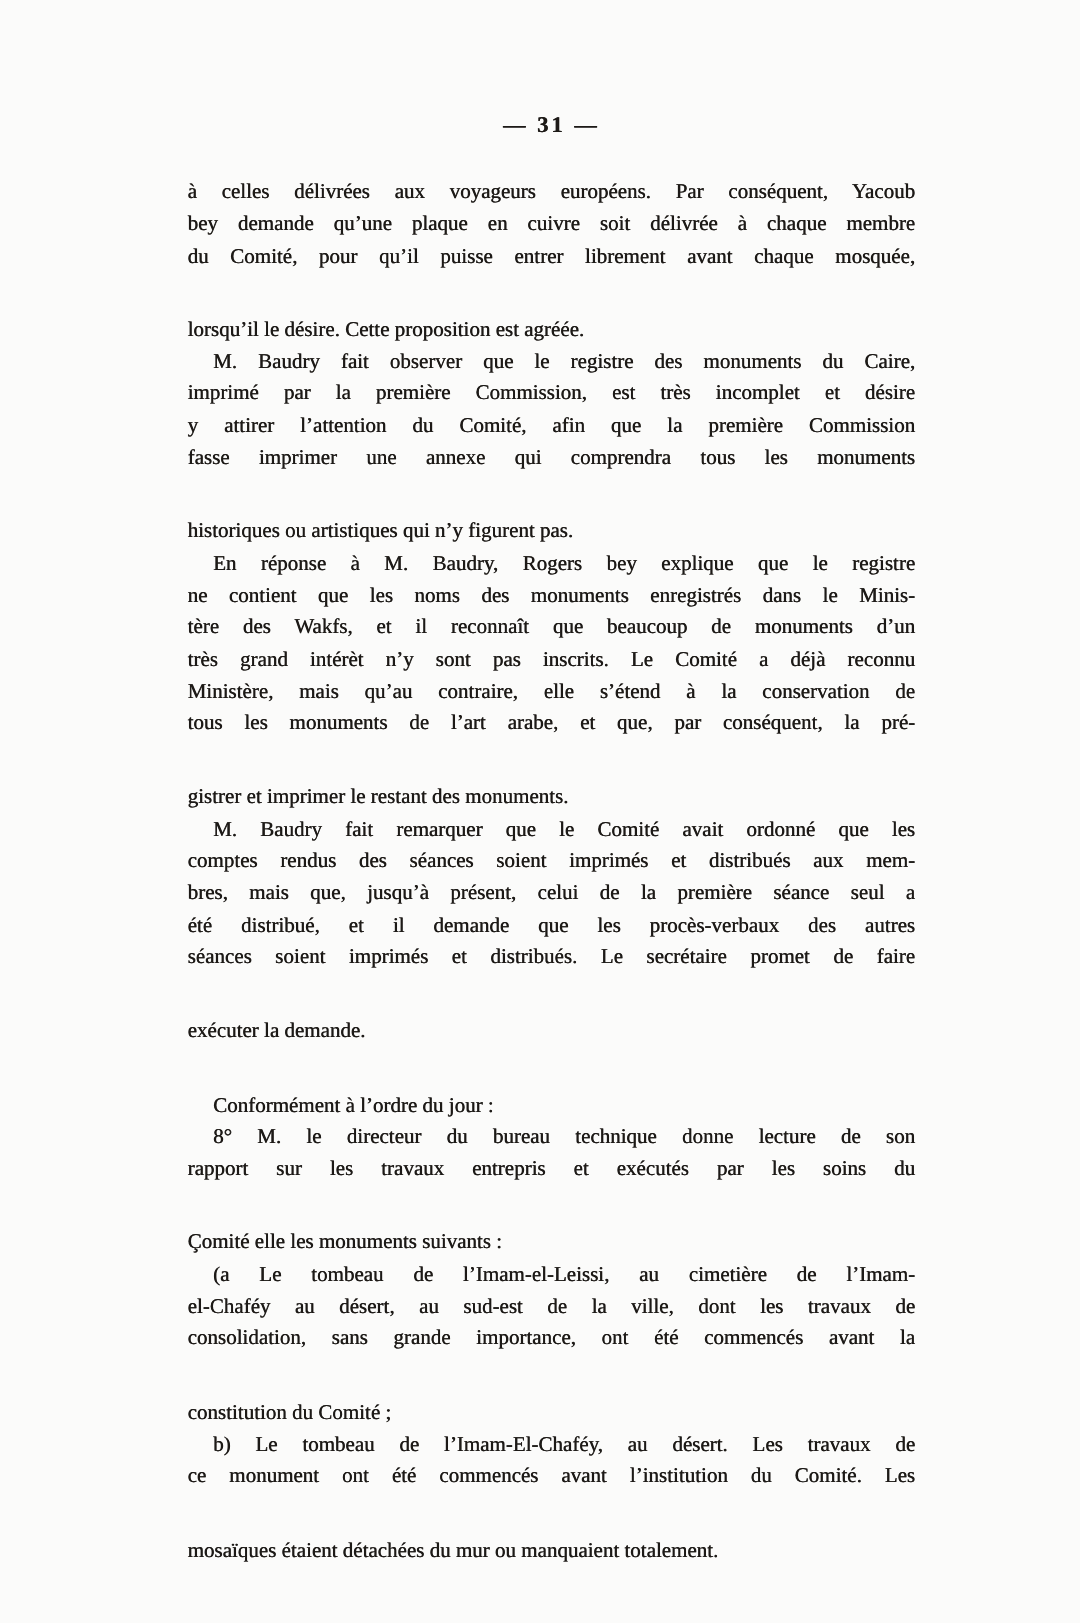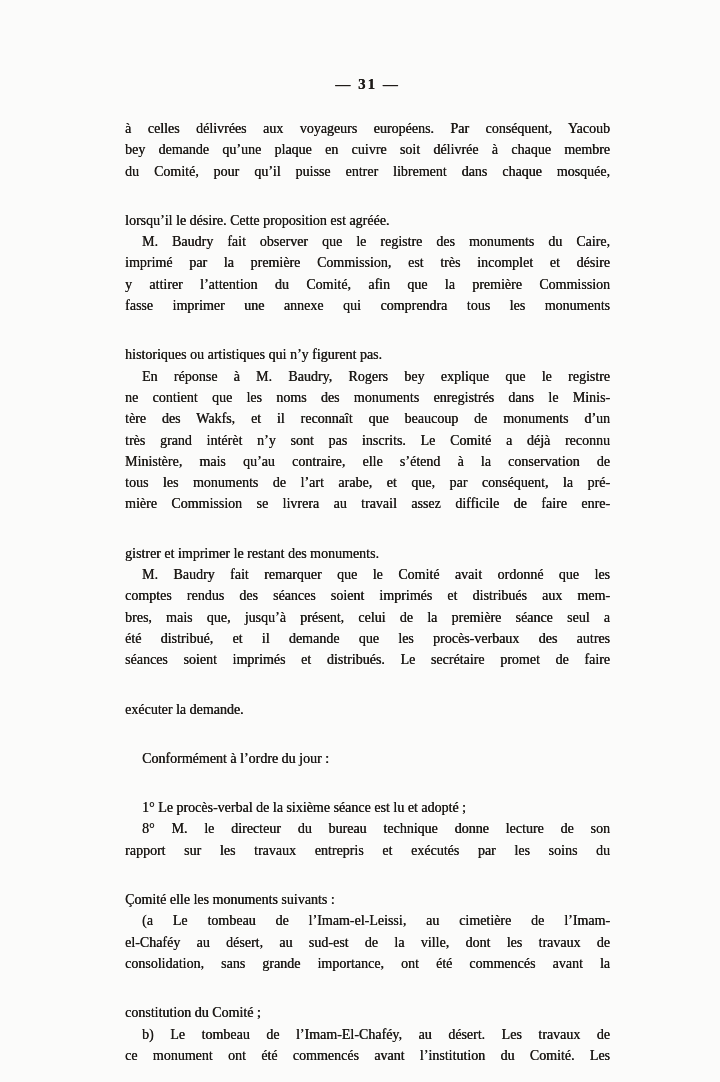--- a/index.html
+++ b/index.html
@@ -48,53 +48,49 @@
 </style>
 </head>
 <body>
 
 <div class="page">
   <div class="folio">— 31 —</div>
   <div class="text-block">
       <div class="para">
         <div class="line">à celles délivrées aux voyageurs européens. Par conséquent, Yacoub</div>
         <div class="line">bey demande qu’une plaque en cuivre soit délivrée à chaque membre</div>
-        <div class="line">du Comité, pour qu’il puisse entrer librement dans chaque mosquée,</div>
+        <div class="line">du Comité, pour qu’il puisse entrer librement avant chaque mosquée,</div>
         <div class="line">lorsqu’il le désire. Cette proposition est agréée.</div>
       </div>
       <div class="para indent">
         <div class="line">M. Baudry fait observer que le registre des monuments du Caire,</div>
         <div class="line">imprimé par la première Commission, est très incomplet et désire</div>
         <div class="line">y attirer l’attention du Comité, afin que la première Commission</div>
         <div class="line">fasse imprimer une annexe qui comprendra tous les monuments</div>
         <div class="line">historiques ou artistiques qui n’y figurent pas.</div>
       </div>
       <div class="para indent">
         <div class="line">En réponse à M. Baudry, Rogers bey explique que le registre</div>
         <div class="line">ne contient que les noms des monuments enregistrés dans le Minis-</div>
         <div class="line">tère des Wakfs, et il reconnaît que beaucoup de monuments d’un</div>
         <div class="line">très grand intérèt n’y sont pas inscrits. Le Comité a déjà reconnu</div>
         <div class="line">Ministère, mais qu’au contraire, elle s’étend à la conservation de</div>
         <div class="line">tous les monuments de l’art arabe, et que, par conséquent, la pré-</div>
-        <div class="line">mière Commission se livrera au travail assez difficile de faire enre-</div>
         <div class="line">gistrer et imprimer le restant des monuments.</div>
       </div>
       <div class="para indent">
         <div class="line">M. Baudry fait remarquer que le Comité avait ordonné que les</div>
         <div class="line">comptes rendus des séances soient imprimés et distribués aux mem-</div>
         <div class="line">bres, mais que, jusqu’à présent, celui de la première séance seul a</div>
         <div class="line">été distribué, et il demande que les procès-verbaux des autres</div>
         <div class="line">séances soient imprimés et distribués. Le secrétaire promet de faire</div>
         <div class="line">exécuter la demande.</div>
       </div>
       <div class="para indent">
         <div class="line">Conformément à l’ordre du jour :</div>
-      </div>
-      <div class="para indent">
-        <div class="line">1° Le procès-verbal de la sixième séance est lu et adopté ;</div>
       </div>
       <div class="para indent">
         <div class="line">8° M. le directeur du bureau technique donne lecture de son</div>
         <div class="line">rapport sur les travaux entrepris et exécutés par les soins du</div>
         <div class="line">Çomité elle les monuments suivants :</div>
       </div>
       <div class="para indent">
         <div class="line">(a Le tombeau de l’Imam-el-Leissi, au cimetière de l’Imam-</div>
         <div class="line">el-Chaféy au désert, au sud-est de la ville, dont les travaux de</div>
         <div class="line">consolidation, sans grande importance, ont été commencés avant la</div>

